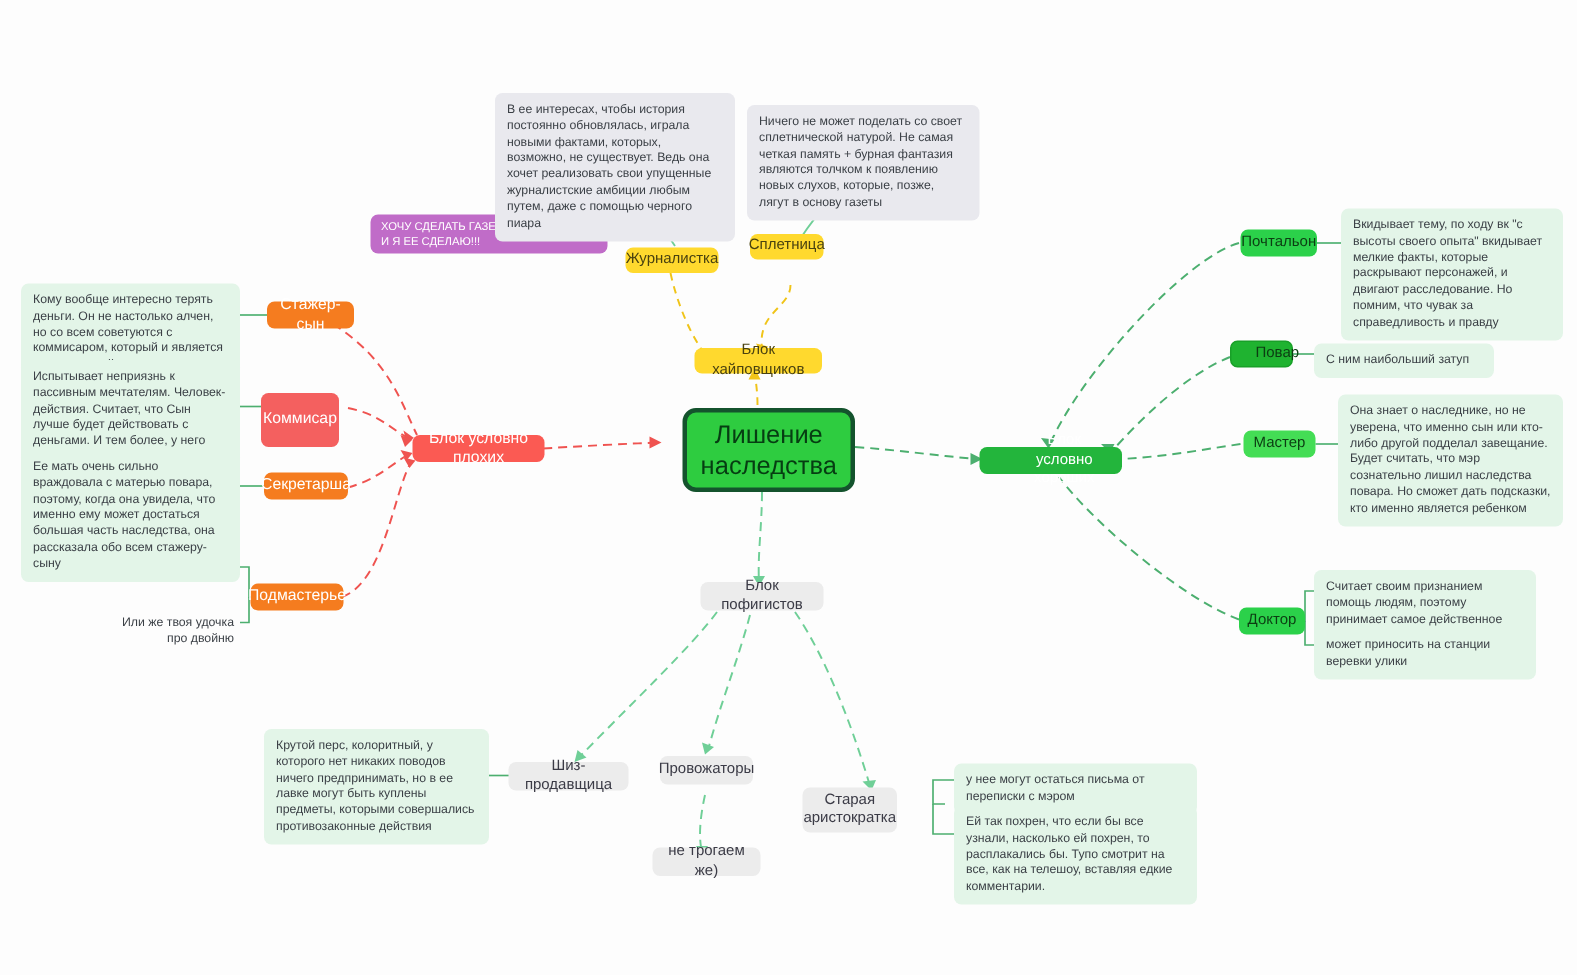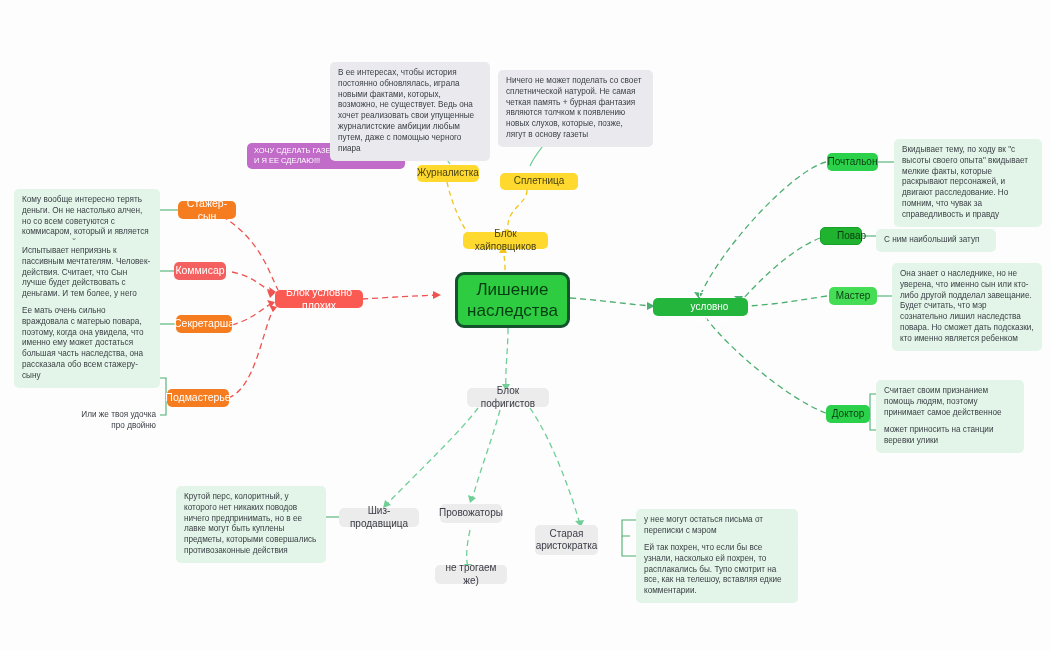--- a/index.html
+++ b/index.html
@@ -119,41 +119,41 @@
   <div class="node n-center" style="left:455px;top:272px;width:115px;height:56px;">
     <span>Лишение наследства</span>
   </div>
 
   <div class="node n-yellow" style="left:463px;top:232px;width:85px;height:17px;">
     <span>Блок хайповщиков</span>
   </div>
   <div class="node n-yellow" style="left:417px;top:165px;width:62px;height:17px;">
     <span>Журналистка</span>
   </div>
-  <div class="node n-yellow" style="left:500px;top:173px;width:78px;height:17px;text-align:right;">
+  <div class="node n-yellow" style="left:500px;top:156px;width:49px;height:17px;text-align:right;">
     <span>Сплетница</span>
   </div>
   <div class="node n-purple" style="left:247px;top:143px;width:158px;height:26px;">
     <span>ХОЧУ СДЕЛАТЬ ГАЗЕТУ НЕБОЛЬШУЮ, И Я ЕЕ СДЕЛАЮ!!!</span>
   </div>
 
   <div class="note note-grey" style="left:330px;top:62px;width:160px;">
     <span>В ее интересах, чтобы история постоянно обновлялась, играла новыми фактами, которых, возможно, не существует. Ведь она хочет реализовать свои упущенные журналистские амбиции любым путем, даже с помощью черного пиара</span>
   </div>
   <div class="note note-grey" style="left:498px;top:70px;width:155px;">
     <span>Ничего не может поделать со своет сплетнической натурой. Не самая четкая память + бурная фантазия являются толчком к появлению новых слухов, которые, позже, лягут в основу газеты</span>
   </div>
 
   <div class="node n-redblock" style="left:275px;top:290px;width:88px;height:18px;">
     <span>Блок условно плохих</span>
   </div>
   <div class="node n-orange" style="left:178px;top:201px;width:58px;height:18px;">
     <span>Стажер-сын</span>
   </div>
-  <div class="node n-red" style="left:174px;top:262px;width:52px;height:18px;">
+  <div class="node n-red" style="left:174px;top:262px;width:52px;height:36px;">
     <span>Коммисар</span>
   </div>
   <div class="node n-orange" style="left:176px;top:315px;width:56px;height:18px;">
     <span>Секретарша</span>
   </div>
   <div class="node n-orange" style="left:167px;top:389px;width:62px;height:18px;">
     <span>Подмастерье</span>
   </div>
 
   <div class="note note-green" style="left:14px;top:189px;width:146px;">

